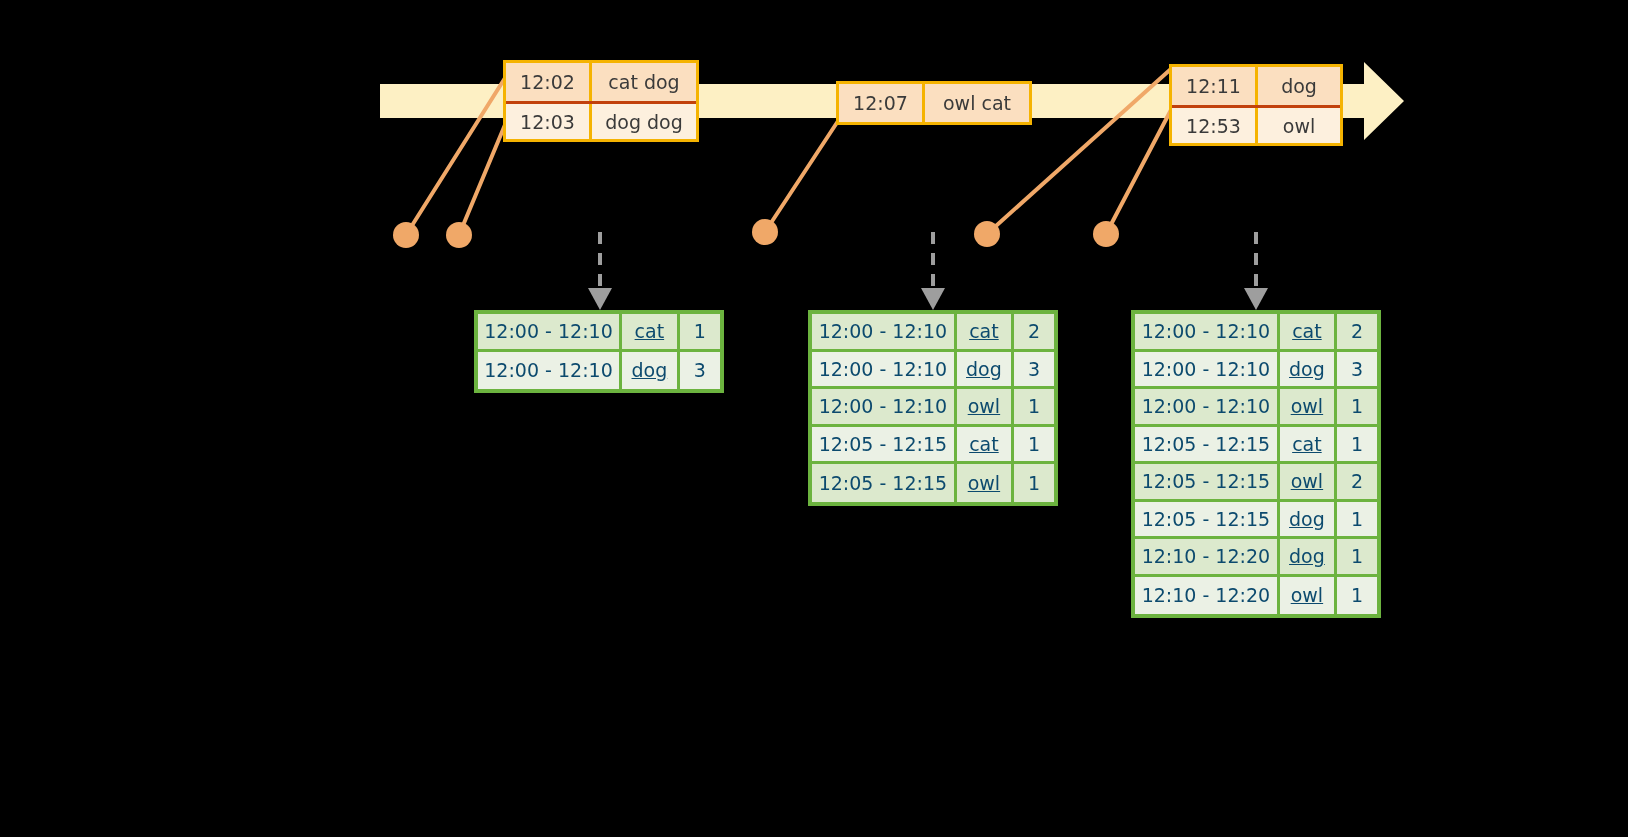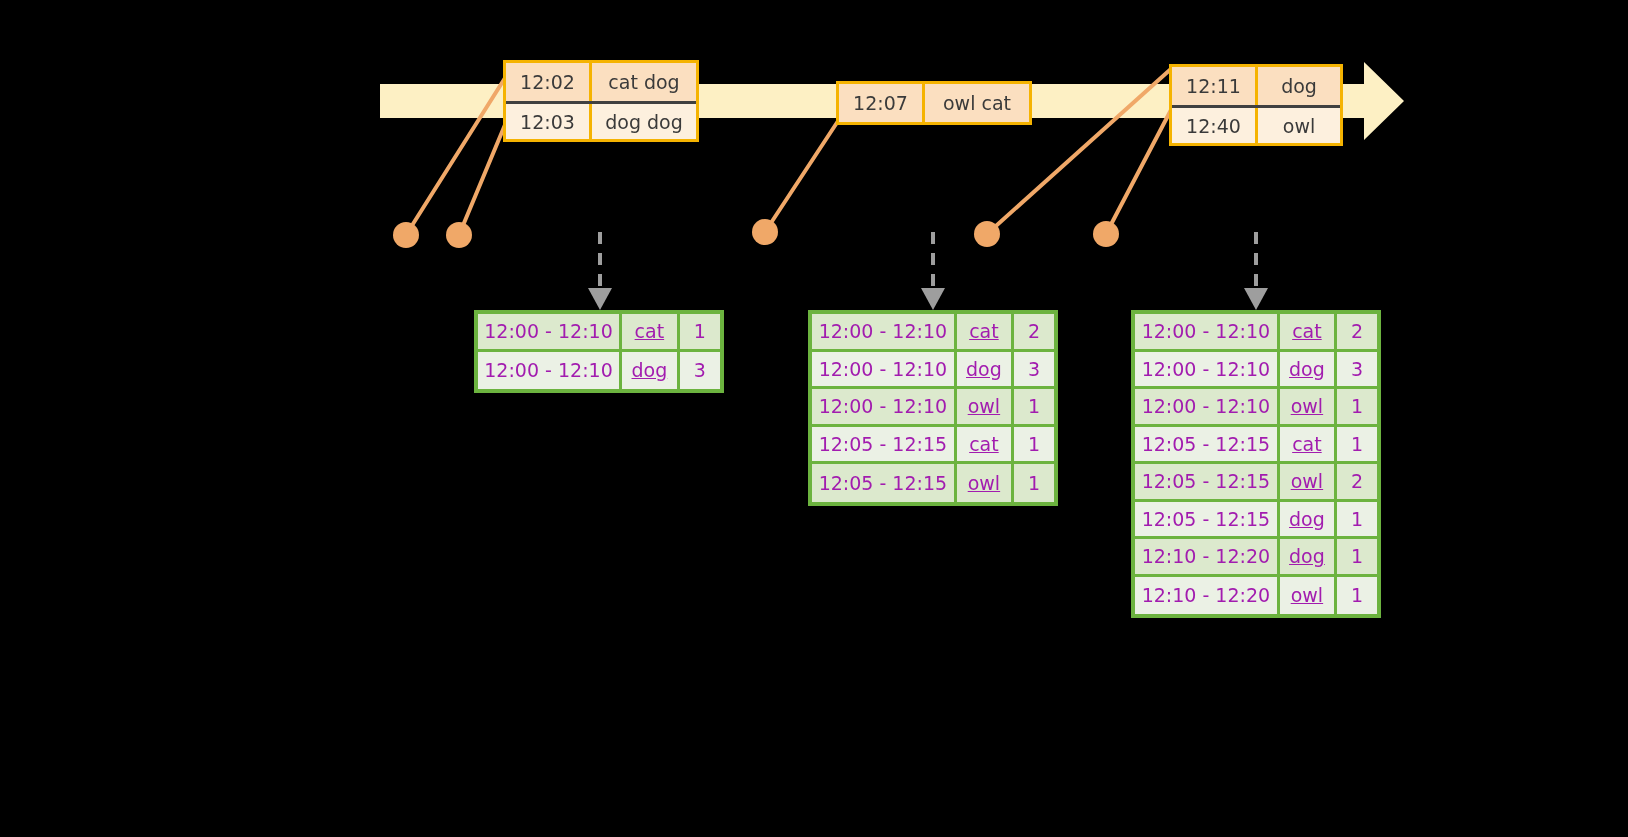--- a/index.html
+++ b/index.html
@@ -6,36 +6,36 @@
   body{width:1628px;height:837px;position:relative;overflow:hidden;
        font-family:"DejaVu Sans","Liberation Sans",sans-serif;}
   #stage{position:absolute;left:0;top:0;width:1460px;height:837px;}
 
   svg#wires{position:absolute;left:0;top:0;width:1628px;height:837px;pointer-events:none;}
 
   
   .evt-group{position:absolute;border:3px solid #f5b301;box-sizing:border-box;
              display:flex;flex-direction:column;background:#fdf0de;}
   .evt-row{display:flex;height:38px;box-sizing:border-box;}
-  .evt-row + .evt-row{border-top:3px solid #404040;}
+  .evt-row + .evt-row{border-top:3px solid #c2410c;}
   .evt-row.shade .evt-time,.evt-row.shade .evt-words{background:#fbdfc0;}
   .evt-time{width:86px;display:flex;align-items:center;justify-content:center;
             border-right:3px solid #f5b301;background:#fdf0de;
             font-size:19px;color:#3a3a3a;box-sizing:border-box;}
   .evt-words{flex:1;display:flex;align-items:center;justify-content:center;
              background:#fdf0de;font-size:19px;color:#3a3a3a;box-sizing:border-box;}
 
   
   .res-table{position:absolute;border:4px solid #6cb33f;box-sizing:border-box;
              display:flex;flex-direction:column;background:#fff;}
   .res-row{display:flex;height:37.5px;box-sizing:border-box;}
   .res-row.odd .c{background:#dce9cd;}
   .res-row.even .c{background:#ebf1e5;}
   .c{display:flex;align-items:center;justify-content:center;
-     font-size:19px;color:#a21caf;box-sizing:border-box;
+     font-size:19px;color:#0c4a6e;box-sizing:border-box;
      border-right:3px solid #6cb33f;border-bottom:3px solid #6cb33f;}
   .res-row:last-child .c{border-bottom:none;}
   .c:last-child{border-right:none;}
   .c-win{width:150px;}
   .c-word{width:60px;text-decoration:underline;}
   .c-cnt{width:42px;}
   .w2 .c-win{width:152px;}
   .w2 .c-word{width:60px;}
   .w2 .c-cnt{width:42px;}
   .w3 .c-win{width:152px;}
@@ -96,21 +96,21 @@
       <div class="evt-words">owl cat</div>
     </div>
   </div>
 
   <div class="evt-group" style="left:1169px;top:64px;width:174px;">
     <div class="evt-row shade">
       <div class="evt-time">12:11</div>
       <div class="evt-words">dog</div>
     </div>
     <div class="evt-row">
-      <div class="evt-time">12:40</div>
+      <div class="evt-time">12:53</div>
       <div class="evt-words">owl</div>
     </div>
   </div>
 
   <div class="res-table w1" style="left:474px;top:310px;width:250px;">
     <div class="res-row odd">
       <div class="c c-win">12:00 - 12:10</div>
       <div class="c c-word">cat</div>
       <div class="c c-cnt">1</div>
     </div>

